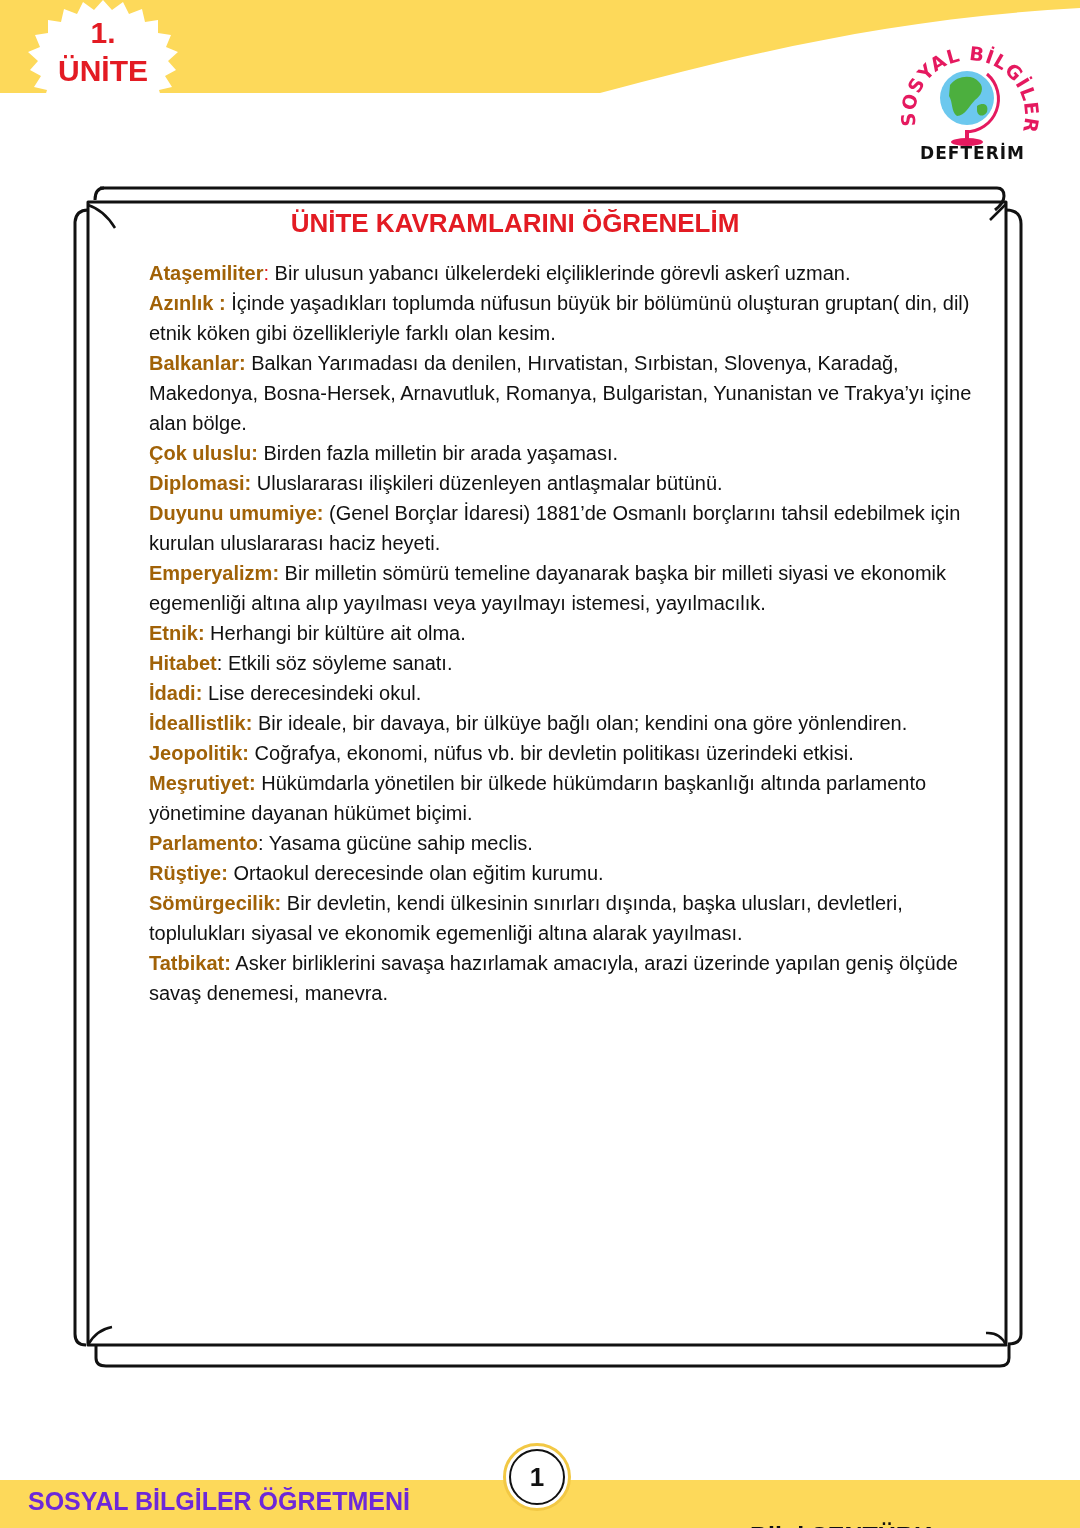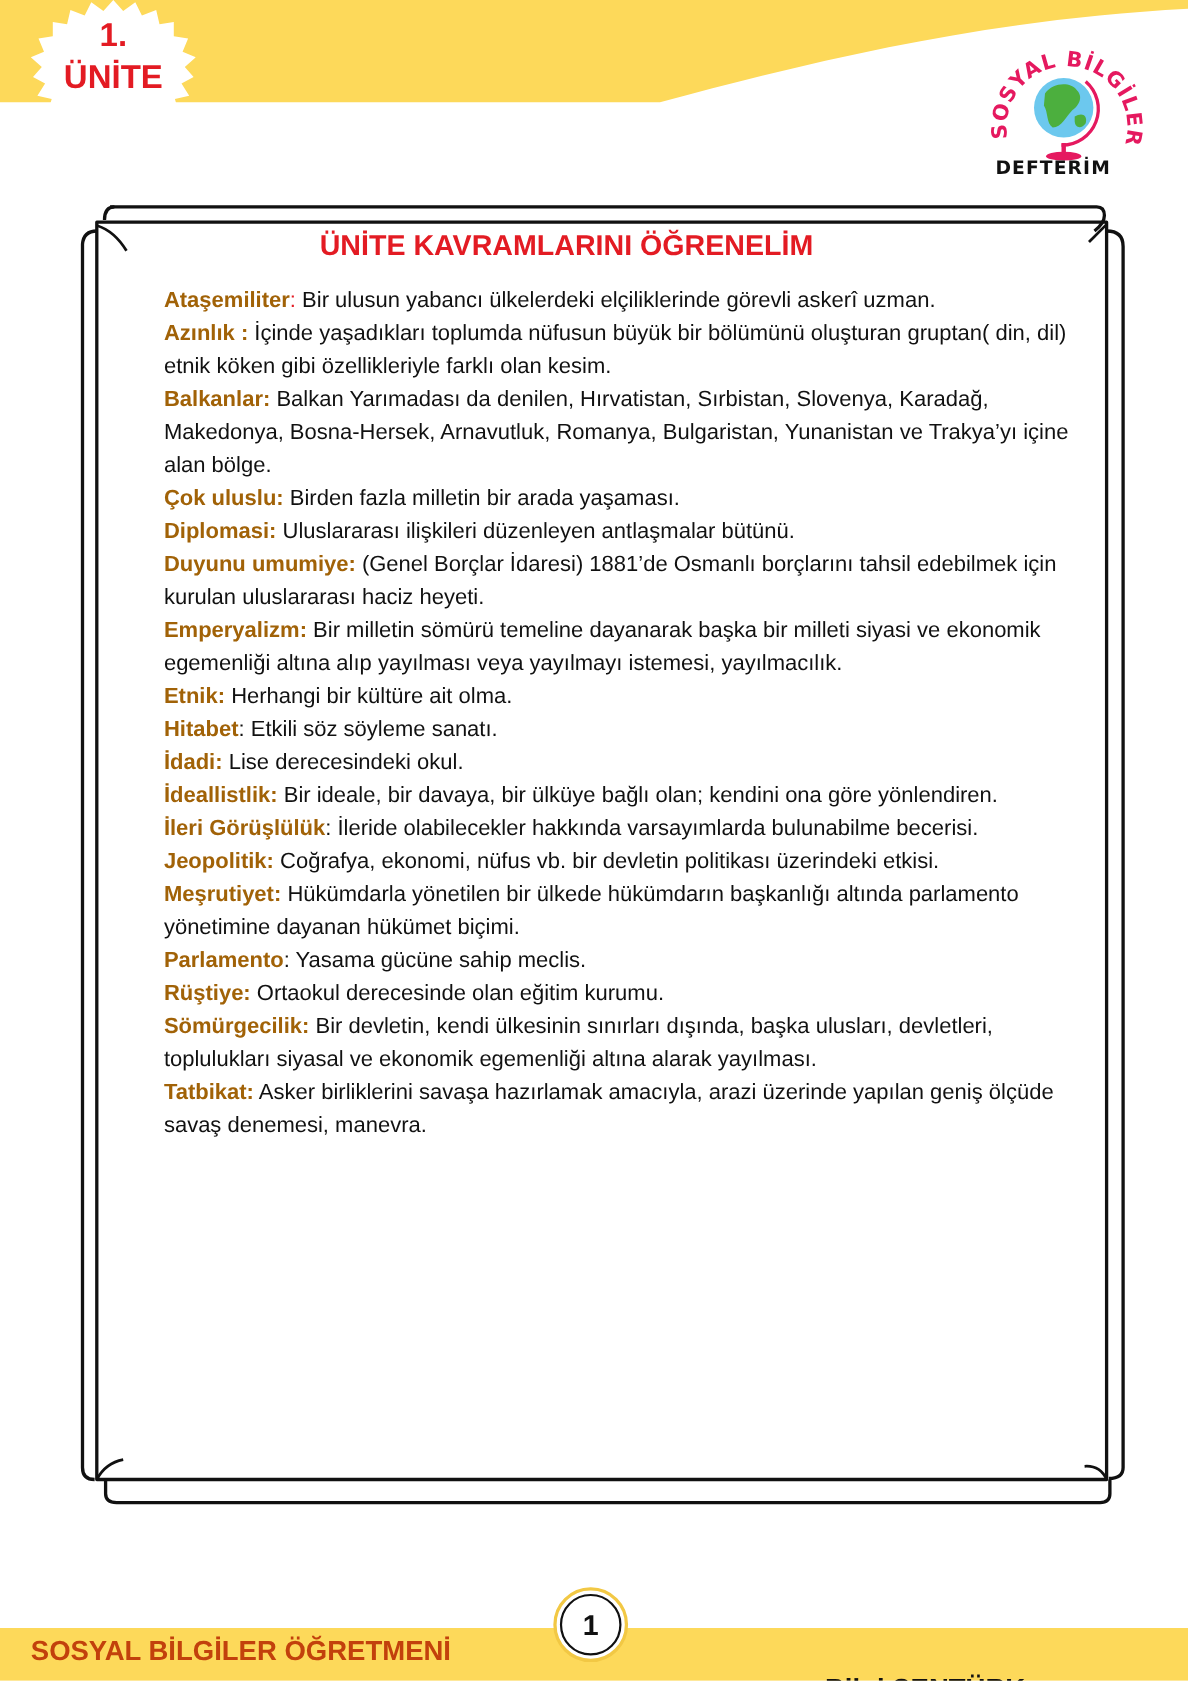--- a/index.html
+++ b/index.html
@@ -9,41 +9,41 @@
     font-family: "Liberation Sans", sans-serif;
   }
   .top-band { position: absolute; left: 0; top: 0; width: 1080px; height: 100px; }
   .badge { position: absolute; left: 28px; top: 0; width: 150px; height: 100px; }
   .badge-text {
     position: absolute; left: 28px; top: 14px; width: 150px; text-align: center;
     color: #e31b23; font-weight: bold; font-size: 30px; line-height: 38px;
   }
   .logo { position: absolute; left: 895px; top: 30px; width: 150px; height: 140px; }
   .logo-sub {
-    position: absolute; left: 905px; top: 143px; width: 120px; text-align: left;
+    position: absolute; left: 905px; top: 143px; width: 120px; text-align: right;
     font-family: "DejaVu Sans", sans-serif; font-weight: bold; font-size: 17px;
     letter-spacing: 1px; color: #111;
   }
   .frame { position: absolute; left: 0; top: 0; width: 1080px; height: 1528px; pointer-events: none; }
   .title {
     position: absolute; left: 150px; top: 207px; width: 730px; text-align: center;
     color: #e31b23; font-weight: bold; font-size: 26px; line-height: 32px;
   }
   .content {
     position: absolute; left: 149px; top: 258px; width: 830px;
     font-size: 20px; line-height: 30px; color: #111;
   }
   .entry { margin: 0; }
   .term { color: #a16207; font-weight: bold; }
   .sep-red { color: #e31b23; }
   .bottom-band {
     position: absolute; left: 0; top: 1480px; width: 1080px; height: 48px; background: #fdd95a;
   }
   .footer-left {
-    position: absolute; left: 28px; top: 1487px; font-size: 25px; font-weight: bold; color: #c2410c;
+    position: absolute; left: 28px; top: 1487px; font-size: 25px; font-weight: bold; color: #6d28d9;
   }
   .footer-right {
     position: absolute; left: 750px; top: 1487px; font-size: 25px; font-weight: bold; color: #111; margin-top: 35px;
   }
   .page-circle {
     position: absolute; left: 503px; top: 1443px; width: 68px; height: 68px; border-radius: 50%;
     background: #ffffff; border: 3px solid #f2c844; box-sizing: border-box;
     display: flex; align-items: center; justify-content: center;
   }
   .page-circle-inner {
@@ -113,21 +113,20 @@
     <p class="entry"><span class="term">Azınlık :</span><span class="sep-red"></span><span> İçinde yaşadıkları toplumda nüfusun büyük bir bölümünü oluşturan gruptan( din, dil) etnik köken gibi özellikleriyle farklı olan kesim.</span></p>
     <p class="entry"><span class="term">Balkanlar:</span><span class="sep-red"></span><span> Balkan Yarımadası da denilen, Hırvatistan, Sırbistan, Slovenya, Karadağ, Makedonya, Bosna-Hersek, Arnavutluk, Romanya, Bulgaristan, Yunanistan ve Trakya’yı içine alan bölge.</span></p>
     <p class="entry"><span class="term">Çok uluslu:</span><span class="sep-red"></span><span> Birden fazla milletin bir arada yaşaması.</span></p>
     <p class="entry"><span class="term">Diplomasi:</span><span class="sep-red"></span><span> Uluslararası ilişkileri düzenleyen antlaşmalar bütünü.</span></p>
     <p class="entry"><span class="term">Duyunu umumiye:</span><span class="sep-red"></span><span> (Genel Borçlar İdaresi) 1881’de Osmanlı borçlarını tahsil edebilmek için kurulan uluslararası haciz heyeti.</span></p>
     <p class="entry"><span class="term">Emperyalizm:</span><span class="sep-red"></span><span> Bir milletin sömürü temeline dayanarak başka bir milleti siyasi ve ekonomik egemenliği altına alıp yayılması veya yayılmayı istemesi, yayılmacılık.</span></p>
     <p class="entry"><span class="term">Etnik:</span><span class="sep-red"></span><span> Herhangi bir kültüre ait olma.</span></p>
     <p class="entry"><span class="term">Hitabet</span><span class="sep-red"></span><span>: Etkili söz söyleme sanatı.</span></p>
     <p class="entry"><span class="term">İdadi:</span><span class="sep-red"></span><span> Lise derecesindeki okul.</span></p>
     <p class="entry"><span class="term">İdeallistlik:</span><span class="sep-red"></span><span> Bir ideale, bir davaya, bir ülküye bağlı olan; kendini ona göre yönlendiren.</span></p>
-    <p class="entry"><span class="term">İleri Görüşlülük</span><span class="sep-red"></span><span>: İleride olabilecekler hakkında varsayımlarda bulunabilme becerisi.</span></p>
     <p class="entry"><span class="term">Jeopolitik:</span><span class="sep-red"></span><span> Coğrafya, ekonomi, nüfus vb. bir devletin politikası üzerindeki etkisi.</span></p>
     <p class="entry"><span class="term">Meşrutiyet:</span><span class="sep-red"></span><span> Hükümdarla yönetilen bir ülkede hükümdarın başkanlığı altında parlamento yönetimine dayanan hükümet biçimi.</span></p>
     <p class="entry"><span class="term">Parlamento</span><span class="sep-red"></span><span>: Yasama gücüne sahip meclis.</span></p>
     <p class="entry"><span class="term">Rüştiye:</span><span class="sep-red"></span><span> Ortaokul derecesinde olan eğitim kurumu.</span></p>
     <p class="entry"><span class="term">Sömürgecilik:</span><span class="sep-red"></span><span> Bir devletin, kendi ülkesinin sınırları dışında, başka ulusları, devletleri, toplulukları siyasal ve ekonomik egemenliği altına alarak yayılması.</span></p>
     <p class="entry"><span class="term">Tatbikat:</span><span class="sep-red"></span><span> Asker birliklerini savaşa hazırlamak amacıyla, arazi üzerinde yapılan geniş ölçüde savaş denemesi, manevra.</span></p>
   </div>
 
 <div class="bottom-band"></div>
 <div class="footer-left">SOSYAL BİLGİLER ÖĞRETMENİ</div>

